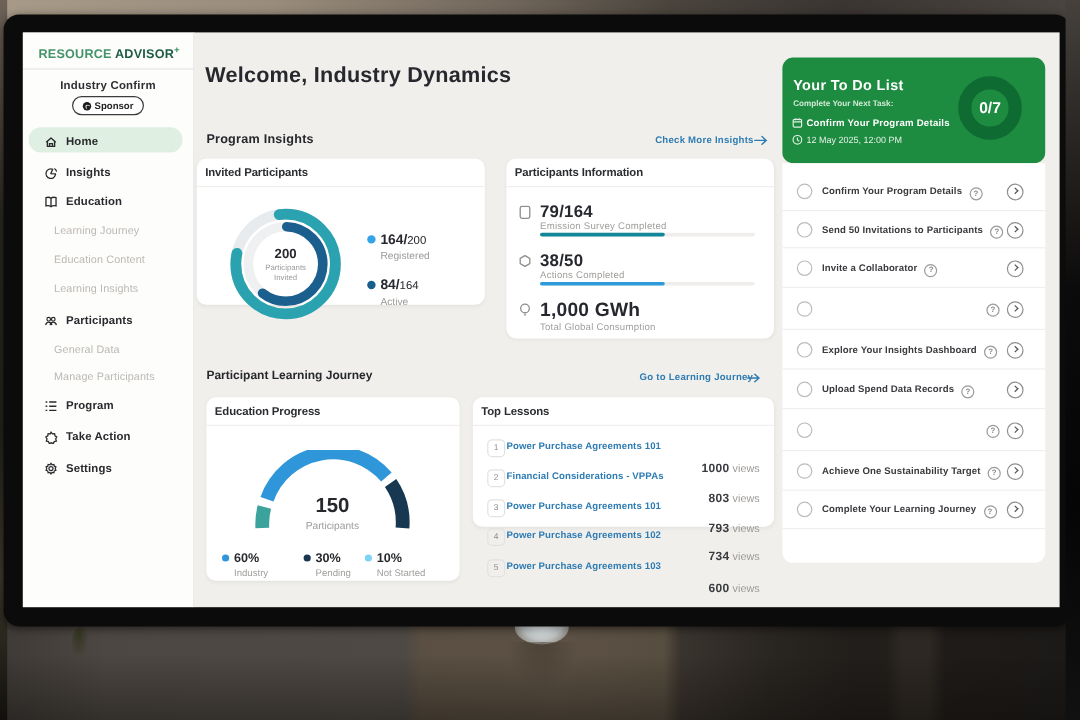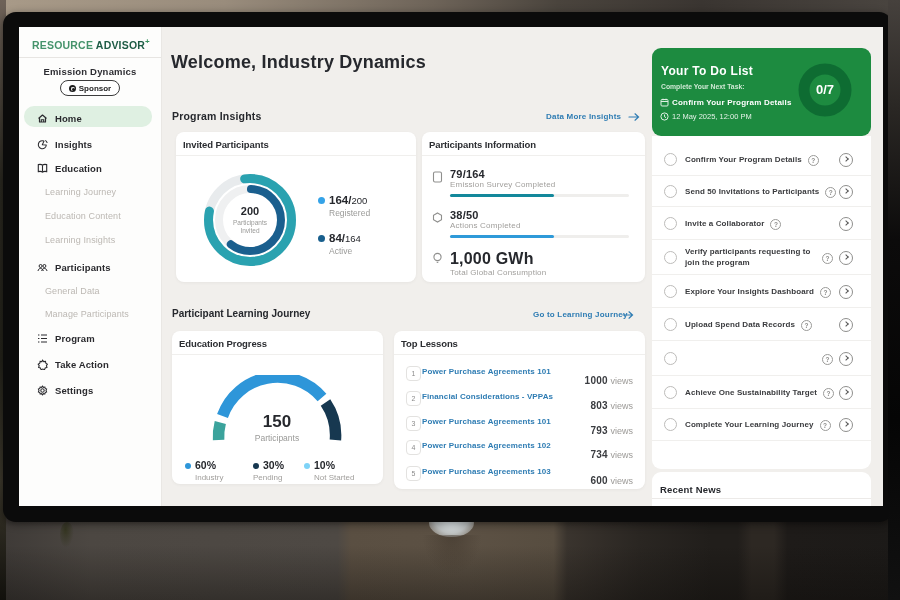--- a/index.html
+++ b/index.html
@@ -47,41 +47,41 @@
 .progrow{left:152px;top:55px;font-size:9px;color:#6d6d6d;white-space:nowrap}
 .progrow b{color:#2b2b30;letter-spacing:.1px}
 .chev{display:inline-block;width:7px;height:7px;position:relative;top:-1px;margin:0 2px}
 .chev:after{content:"";position:absolute;left:0;top:1px;width:5px;height:5px;border:1.4px solid #4b4b4b;border-width:0 1.4px 1.4px 0;transform:rotate(45deg)}
 .sechead{font-size:10.5px;font-weight:bold;color:#26282d;letter-spacing:.2px}
 .alink{font-size:8px;font-weight:bold;color:#2e7cb3;letter-spacing:.2px;white-space:nowrap}
 .card{background:#fff;border-radius:8px;box-shadow:0 1px 3px rgba(60,60,60,.06)}
 .ctitle{position:absolute;left:7px;top:7px;font-size:9.5px;font-weight:bold;color:#2b2d31;letter-spacing:-.1px}
 .cline{position:absolute;left:0;top:23px;width:100%;height:1px;background:#f0efed}
 
-#card1{left:157px;top:105px;width:240px;height:150px}
+#card1{left:145px;top:105px;width:240px;height:122px}
 #card2{left:403px;top:105px;width:223px;height:150px}
 #card3{left:153px;top:304px;width:211px;height:153px}
-#card4{left:375px;top:304px;width:251px;height:158px}
+#card4{left:375px;top:304px;width:251px;height:108px}
 .ldot{width:7px;height:7px;border-radius:50%;display:inline-block;margin-right:4px}
 .lv{font-size:11.5px;font-weight:bold;color:#26282d}
 .lv .sm{font-size:9.5px;font-weight:normal}
 .lt{font-size:8.5px;color:#9a9a98;margin-left:11px}
 
-.pirow .v{font-size:11px;font-weight:bold;color:#26282d;letter-spacing:.2px}
+.pirow .v{font-size:14px;font-weight:bold;color:#26282d;letter-spacing:.2px}
 .pirow .s{font-size:8px;color:#a09e9b;letter-spacing:.2px}
 .bar{position:absolute;height:3px;border-radius:2px;background:#efeeec;width:179px}
 .bar i{display:block;height:3px;border-radius:2px;width:58%}
 .gleg .p{font-size:10.5px;font-weight:bold;color:#26282d}
 .gleg .n{font-size:8px;color:#a09e9b}
 
 .tlrow{position:absolute;left:12px;width:227px;height:25px}
 .tlnum{position:absolute;left:0;top:5px;width:13px;height:13px;border:1px solid #e3e2e0;border-radius:4px;
   font-size:7px;color:#8b8b8b;text-align:center;line-height:13px}
 .tltitle{position:absolute;left:16px;top:6px;font-size:8px;letter-spacing:-.15px;font-weight:bold;color:#2e7cb3;letter-spacing:.1px}
-.tlviews{position:absolute;right:0;top:14px;font-size:9px;color:#9c9a97;text-align:right}
+.tlviews{position:absolute;right:0;top:24px;font-size:9px;color:#9c9a97;text-align:right}
 .tlviews b{color:#3a3c40;font-size:10px;letter-spacing:.3px}
 
 #greencard{left:633px;top:21px;width:219px;height:88px;background:#1d8b40;border-radius:9px}
 #greencard .t1{position:absolute;left:9px;top:16px;font-size:12px;font-weight:bold;color:#fff;letter-spacing:.3px}
 #greencard .t2{position:absolute;left:9px;top:35px;font-size:6.8px;font-weight:bold;color:#cfe9d4}
 #greencard .t3{position:absolute;left:20px;top:50px;font-size:8px;font-weight:bold;color:#fff;letter-spacing:.2px}
 #greencard .t4{position:absolute;left:20px;top:64px;font-size:7.5px;color:#e4f2e7}
 #ring{position:absolute;left:146px;top:15px;width:54px;height:54px}
 #ring .rv{position:absolute;left:0;top:19px;width:54px;text-align:center;font-size:13px;font-weight:bold;color:#fff}
 #tasks{left:633px;top:109px;width:219px;height:333px;background:#fff;border-radius:0 0 9px 9px;overflow:hidden}
@@ -104,21 +104,21 @@
 <div class="abs" id="stand"></div>
 <div class="abs" id="standshade"></div>
 <div class="abs" id="bgleft"></div>
 <div class="abs" style="left:60px;top:522px;width:14px;height:26px;background:radial-gradient(ellipse at 40% 30%,rgba(48,50,26,.8),rgba(48,50,26,0) 70%);border-radius:50%"></div>
 <div class="abs" id="bezel"></div>
 <div class="abs" id="screen">
 
   <div class="abs" id="side"></div>
   <div class="abs logo"><span class="r">RESOURCE</span> <span class="a">ADVISOR</span><sup>+</sup></div>
   <div class="abs" id="sidediv"></div>
-  <div class="abs orgname">Emission Dynamics</div>
+  <div class="abs orgname">Industry Confirm</div>
   <div class="abs" id="sponsor">
       <span class="dot"></span>
       <span class="t">Sponsor</span>
     </div>
   <div class="abs" id="homepill"></div>
   <div id="menu">
       <div class="abs mi" style="top:79px">
         <svg viewBox="0 0 11 11">
           <path d="M1.5 5.5L5.5 2l4 3.5M2.5 5v4h6V5" fill="none" stroke="#2a2a2e" stroke-width="1.2" stroke-linejoin="round"></path>
           <path d="M4.3 9V6.7h2.4V9" fill="none" stroke="#2a2a2e" stroke-width="1.1"></path>
@@ -178,21 +178,21 @@
         <svg viewBox="0 0 11 11">
           <circle cx="5.5" cy="5.5" r="1.7" fill="none" stroke="#2a2a2e" stroke-width="1.05"></circle>
           <path d="M5.5 1.1l.9 1.2 1.5-.3.3 1.5 1.4.6-.6 1.4.6 1.4-1.4.6-.3 1.5-1.5-.3-.9 1.2-.9-1.2-1.5.3-.3-1.5-1.4-.6.6-1.4-.6-1.4 1.4-.6.3-1.5 1.5.3z" fill="none" stroke="#2a2a2e" stroke-width="1.05"></path>
         </svg>
         <span class="lb">Settings</span>
       </div>
     </div>
 
   <div class="abs h1">Welcome, Industry Dynamics</div>
   <div class="abs sechead" style="left:153px;top:83px">Program Insights</div>
-  <div class="abs alink" style="left:527px;top:85px">Data More Insights</div>
+  <div class="abs alink" style="left:527px;top:85px">Check More Insights</div>
   <svg class="abs" style="left:609px;top:85px" width="12" height="10" viewBox="0 0 12 10">
       <path d="M1 5h9.5M7 1.8L10.5 5 7 8.2" stroke="#2e7cb3" stroke-width="1.2" fill="none" stroke-linecap="round"></path>
     </svg>
   <div class="abs sechead" style="left:153px;top:281px;font-size:10px;letter-spacing:0">Participant Learning Journey</div>
   <div class="abs alink" style="left:514px;top:283px">Go to Learning Journey</div>
   <svg class="abs" style="left:603px;top:283px" width="12" height="10" viewBox="0 0 12 10">
       <path d="M1 5h9.5M7 1.8L10.5 5 7 8.2" stroke="#2e7cb3" stroke-width="1.2" fill="none" stroke-linecap="round"></path>
     </svg>
 
   <div class="abs card" id="card1">
@@ -252,21 +252,21 @@
     <svg style="position:absolute;left:40px;top:44px" width="130" height="68" viewBox="0 0 130 68">
       <g fill="none" stroke-linecap="butt">
         <path d="M 6.6 65 A 58.4 58.4 0 0 1 8.3 47.5" stroke="#3ba39c" stroke-width="11.5"></path>
         <path d="M 10.5 41 A 58.4 58.4 0 0 1 110 22.5" stroke="#2e96d9" stroke-width="11.5"></path>
         <path d="M 113.5 27.5 A 58.4 58.4 0 0 1 123.4 65" stroke="#173850" stroke-width="11.5"></path>
       </g>
       <text x="65" y="52" text-anchor="middle" font-size="17" font-weight="bold" fill="#26282d">150</text>
       <text x="65" y="66" text-anchor="middle" font-size="8.5" fill="#9a9a98">Participants</text>
     </svg>
     <div class="abs gleg" style="left:13px;top:124px"><span class="ldot" style="background:#2e96d9;width:6px;height:6px"></span><span class="p">60%</span><div class="n" style="margin-left:10px">Industry</div></div>
-    <div class="abs gleg" style="left:81px;top:124px"><span class="ldot" style="background:#173850;width:6px;height:6px"></span><span class="p">30%</span><div class="n" style="">Pending</div></div>
+    <div class="abs gleg" style="left:81px;top:124px"><span class="ldot" style="background:#173850;width:6px;height:6px"></span><span class="p">30%</span><div class="n" style="margin-left:10px">Pending</div></div>
     <div class="abs gleg" style="left:132px;top:124px"><span class="ldot" style="background:#7ed3f7;width:6px;height:6px"></span><span class="p">10%</span><div class="n" style="margin-left:10px">Not Started</div></div>
   </div>
 
   <div class="abs card" id="card4">
     <div class="ctitle">Top Lessons</div>
       <div class="cline"></div>
     <div class="tlrow" style="top:30px">
         <div class="tlnum">1</div>
         <div class="tltitle">Power Purchase Agreements 101</div>
         <div class="tlviews"><b>1000</b> views</div>
@@ -324,21 +324,20 @@
      <div class="tx" style="top:10.5px">Send 50 Invitations to Participants<span class="q" style="position:static;display:inline-block;margin-left:6px;vertical-align:-1px">?</span></div>
      <div class="go" style="top:8.5px"></div>
       </div>
       <div class="task" style="top:71px;height:32px">
      <div class="cb" style="top:9.5px"></div>
      <div class="tx" style="top:11.5px">Invite a Collaborator<span class="q" style="position:static;display:inline-block;margin-left:6px;vertical-align:-1px">?</span></div>
      <div class="go" style="top:9.5px"></div>
       </div>
       <div class="task" style="top:104px;height:34px">
      <div class="cb" style="top:10.5px"></div>
-     <div class="tx" style="top:7px">Verify participants requesting to<br>join the program</div>
      <div class="q" style="left:170px;top:12.5px">?</div>
      <div class="go" style="top:10.5px"></div>
       </div>
       <div class="task" style="top:139px;height:32px">
      <div class="cb" style="top:9.5px"></div>
      <div class="tx" style="top:11.5px">Explore Your Insights Dashboard<span class="q" style="position:static;display:inline-block;margin-left:6px;vertical-align:-1px">?</span></div>
      <div class="go" style="top:9.5px"></div>
       </div>
       <div class="task" style="top:172px;height:32px">
      <div class="cb" style="top:9.5px"></div>
@@ -354,18 +353,14 @@
      <div class="cb" style="top:9.5px"></div>
      <div class="tx" style="top:11.5px">Achieve One Sustainability Target<span class="q" style="position:static;display:inline-block;margin-left:6px;vertical-align:-1px">?</span></div>
      <div class="go" style="top:9.5px"></div>
       </div>
       <div class="task" style="top:273px;height:31px">
      <div class="cb" style="top:9px"></div>
      <div class="tx" style="top:11px">Complete Your Learning Journey<span class="q" style="position:static;display:inline-block;margin-left:6px;vertical-align:-1px">?</span></div>
      <div class="go" style="top:9px"></div>
       </div>
     </div>
-  <div class="abs" id="recent">
-      <div class="t">Recent News</div>
-      <div class="l"></div>
-    </div>
 </div>
 <div class="abs" id="bgright"></div>
 
 </body></html>

